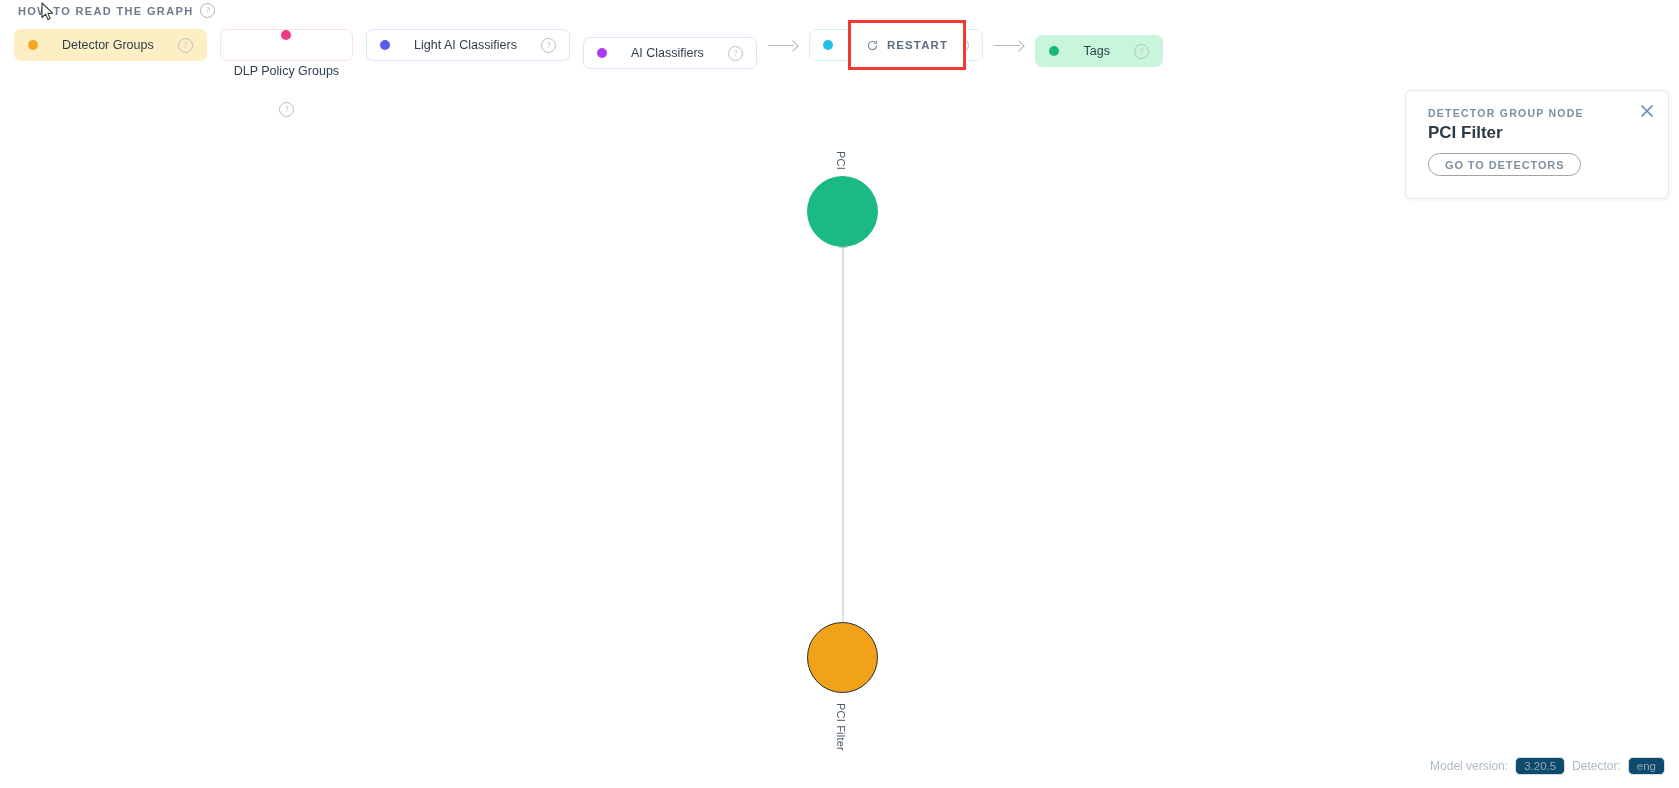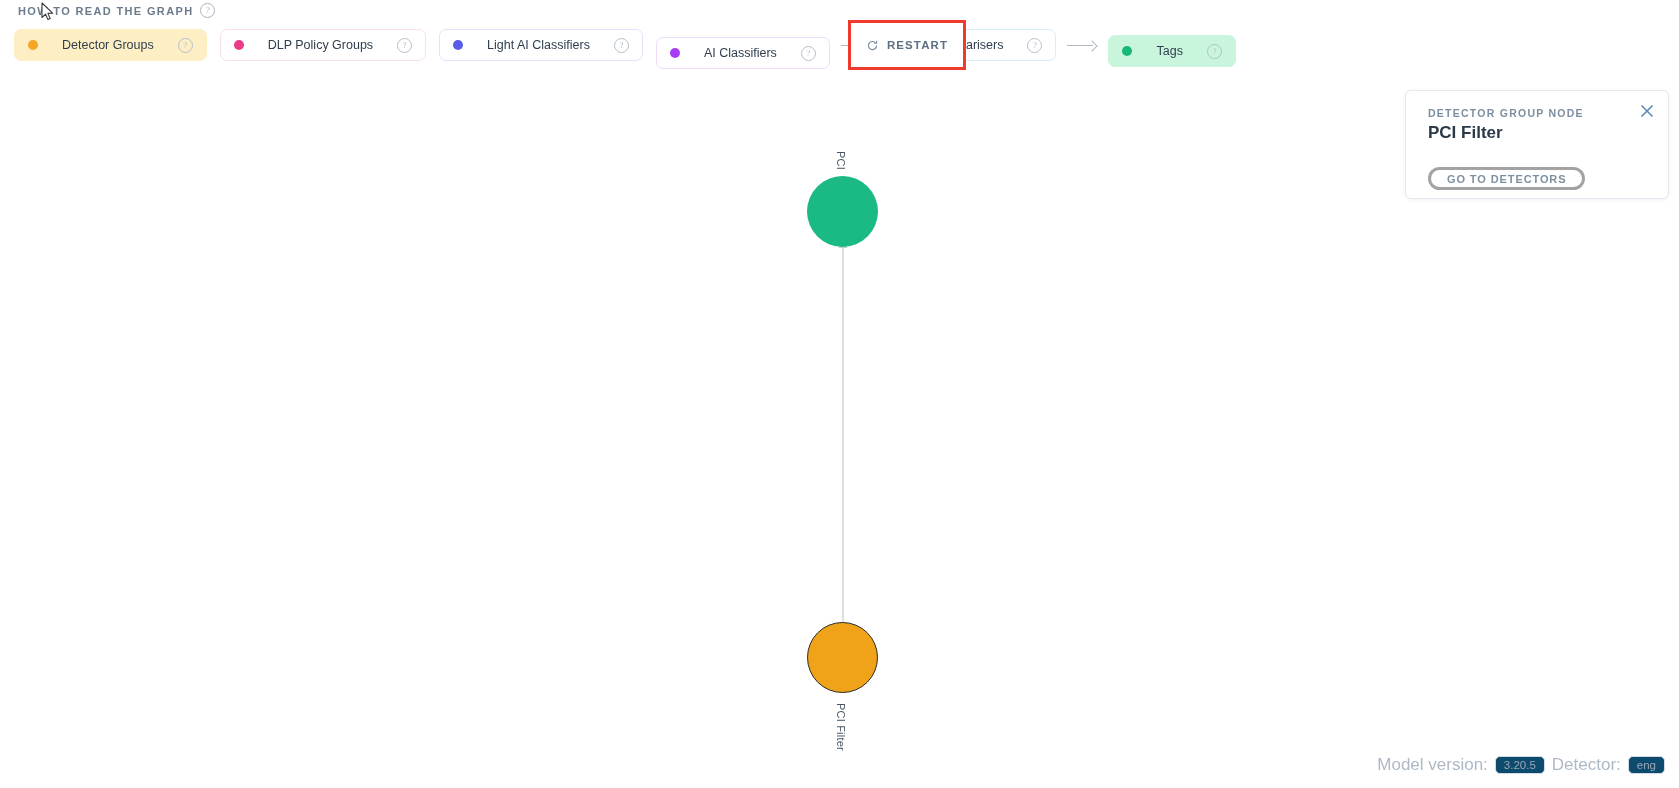--- a/index.html
+++ b/index.html
@@ -235,46 +235,46 @@
     right: 12px;
     top: 11px;
     width: 18px;
     height: 18px;
     cursor: pointer;
     color: #5b89b8;
   }
   .panel-btn {
     position: absolute;
     left: 22px;
-    top: 76px;
+    top: 62px;
     height: 23px;
     min-width: 140px;
     padding: 0 16px;
-    border: 3px solid #a3a3a3;
+    border: 1px solid #a3a3a3;
     border-radius: 12px;
     background: #ffffff;
     color: #7e909f;
     font-size: 11px;
     font-weight: 700;
     letter-spacing: 0.9px;
     cursor: pointer;
     font-family: "Liberation Sans", sans-serif;
   }
 
   
   .statusbar {
     position: absolute;
     right: 14px;
     bottom: 13px;
     display: flex;
     align-items: center;
     gap: 7px;
   }
   .status-text {
-    font-size: 17px;
+    font-size: 12px;
     color: #aeb9c6;
   }
   .status-pill {
     border: 1px solid #d3dbe4;
     border-radius: 5px;
     padding: 2px 8px;
     font-size: 11.5px;
     color: #9aa7b5;
     background: #0c4a6e;
   }
@@ -298,21 +298,21 @@
     <span class="legend-header-label">HOW TO READ THE GRAPH</span>
     <span class="help-icon">?</span>
   </div>
 
   <div class="legend-bar" id="legend-bar">
       <div class="chip" style="background: rgb(253, 239, 195); border-color: rgb(253, 239, 195);">
         <span class="chip-dot" style="background: rgb(245, 166, 35);"></span>
         <span class="chip-label">Detector Groups</span>
         <span class="help-icon">?</span>
       </div>
-      <div class="chip" style="background: rgb(255, 255, 255); border-color: rgb(251, 224, 236);">
+      <div class="chip" style="background: rgb(255, 255, 255); border-color: rgb(251, 224, 236); flex-direction: column;">
         <span class="chip-dot" style="background: rgb(236, 58, 134);"></span>
         <span class="chip-label">DLP Policy Groups</span>
         <span class="help-icon">?</span>
       </div>
       <div class="chip" style="background: rgb(255, 255, 255); border-color: rgb(223, 227, 251);">
         <span class="chip-dot" style="background: rgb(91, 91, 234);"></span>
         <span class="chip-label">Light AI Classifiers</span>
         <span class="help-icon">?</span>
       </div>
       <div class="chip" style="background: rgb(255, 255, 255); border-color: rgb(238, 220, 251); margin-top: 16px;">

